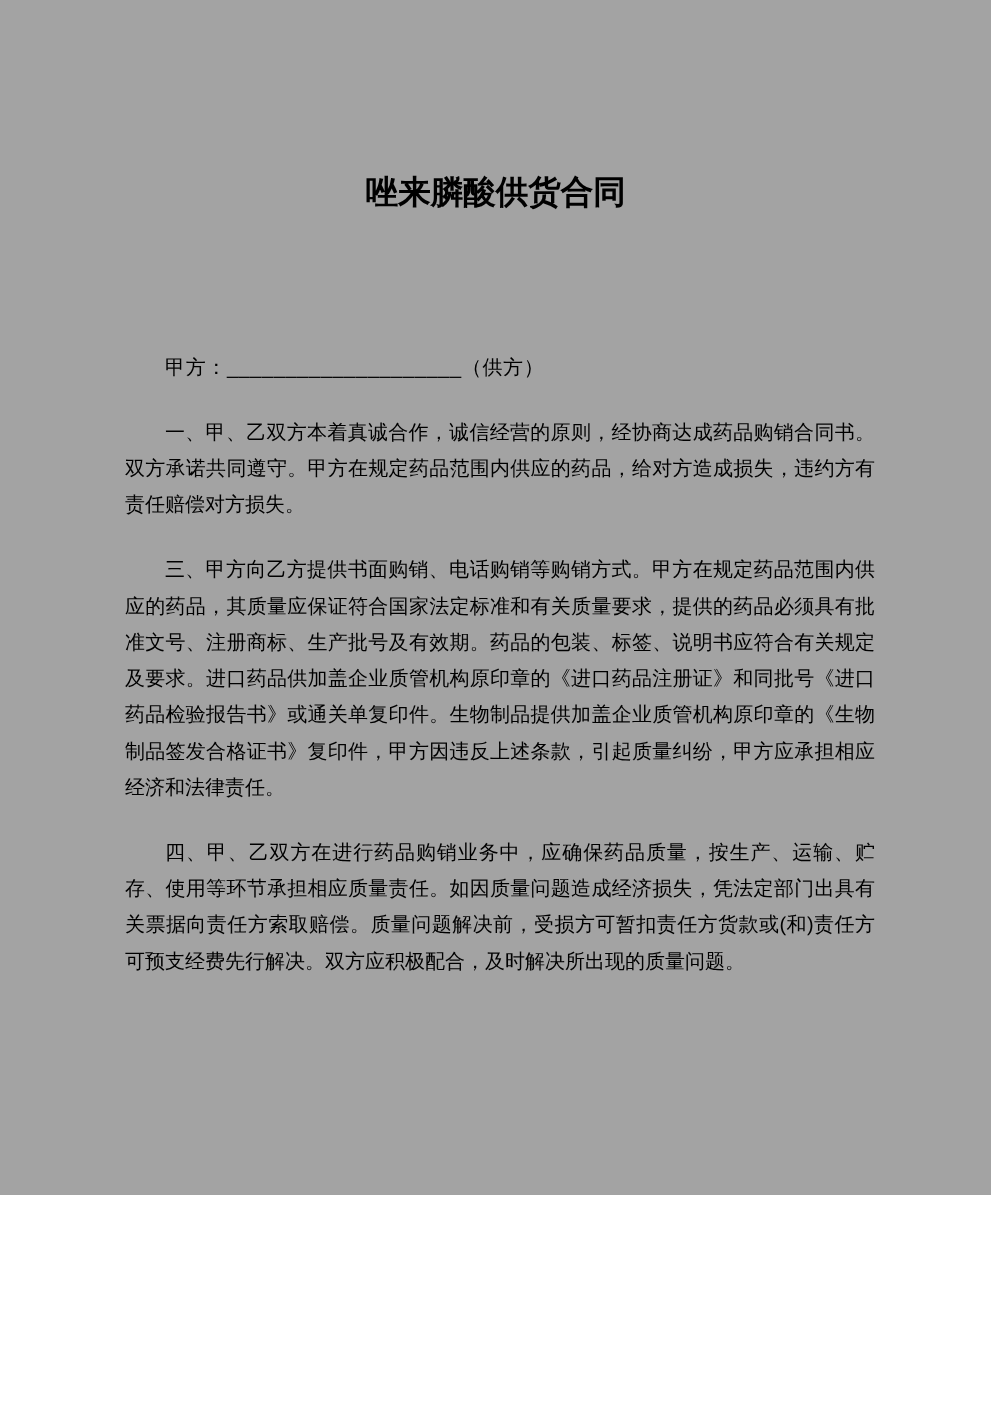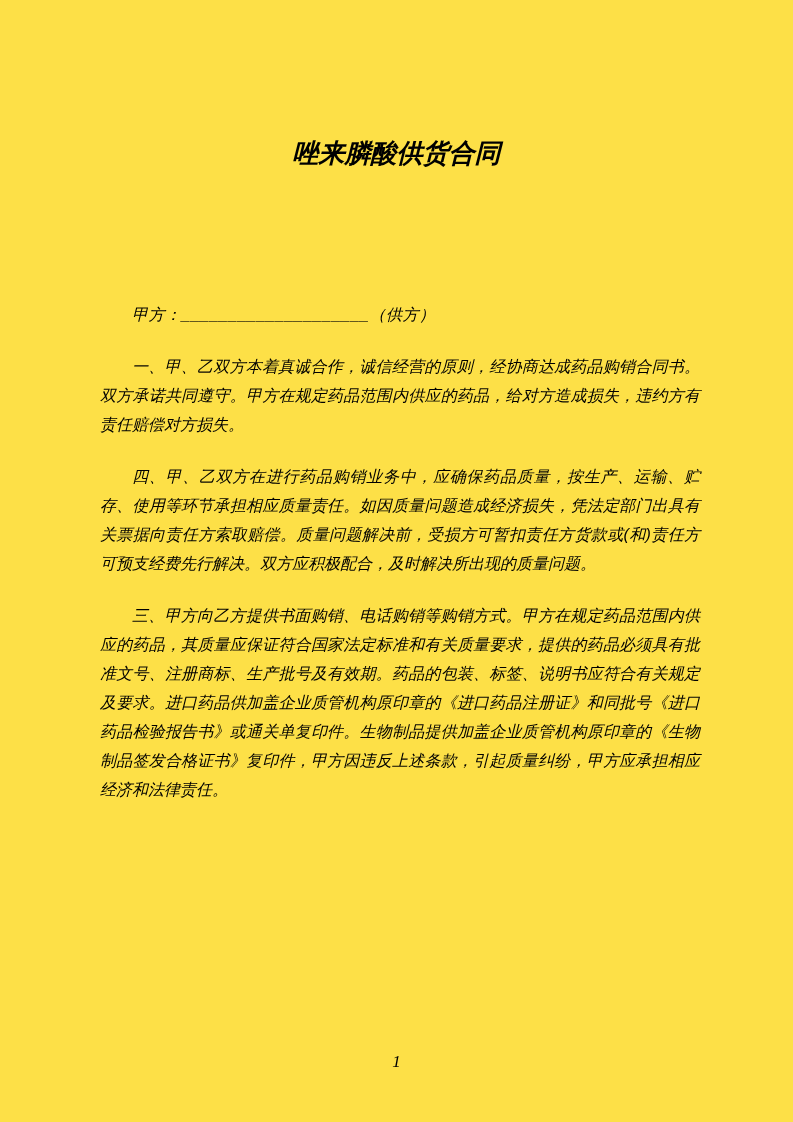--- a/index.html
+++ b/index.html
@@ -3,41 +3,40 @@
 <meta charset="utf-8">
 <style>
   html, body {
     margin: 0;
     padding: 0;
     background: #ffffff;
   }
   .page {
     position: relative;
     width: 793px;
-    height: 1122px;
-    background: #fde047;
+    height: 956px;
+    background: #a3a3a3;
     color: #000000;
     font-family: "Liberation Sans", "DejaVu Sans", sans-serif;
     overflow: hidden;
-    font-style: italic;
   }
   .doc-title {
     position: absolute;
     top: 137px;
     left: 0;
     width: 100%;
     margin: 0;
     text-align: center;
     font-size: 26px;
     font-weight: bold;
     line-height: 32px;
   }
   .doc-content {
     position: absolute;
-    top: 300px;
+    top: 280px;
     left: 100px;
     width: 600px;
     font-size: 16px;
     line-height: 29px;
     text-align: justify;
   }
   .doc-content p {
     margin: 0 0 23px 0;
     text-indent: 2em;
     word-break: break-all;
@@ -64,21 +63,21 @@
   <h1 class="doc-title">唑来膦酸供货合同</h1>
 
   <div class="doc-content">
 
     <p class="party-line">甲方：____________________（供方）</p>
 
 
     <p>一、甲、乙双方本着真诚合作，诚信经营的原则，经协商达成药品购销合同书。双方承诺共同遵守。甲方在规定药品范围内供应的药品，给对方造成损失，违约方有责任赔偿对方损失。</p>
 
 
+    <p>三、甲方向乙方提供书面购销、电话购销等购销方式。甲方在规定药品范围内供应的药品，其质量应保证符合国家法定标准和有关质量要求，提供的药品必须具有批准文号、注册商标、生产批号及有效期。药品的包装、标签、说明书应符合有关规定及要求。进口药品供加盖企业质管机构原印章的《进口药品注册证》和同批号《进口药品检验报告书》或通关单复印件。生物制品提供加盖企业质管机构原印章的《生物制品签发合格证书》复印件，甲方因违反上述条款，引起质量纠纷，甲方应承担相应经济和法律责任。</p>
+
     <p>四、甲、乙双方在进行药品购销业务中，应确保药品质量，按生产、运输、贮存、使用等环节承担相应质量责任。如因质量问题造成经济损失，凭法定部门出具有关票据向责任方索取赔偿。质量问题解决前，受损方可暂扣责任方货款或(和)责任方可预支经费先行解决。双方应积极配合，及时解决所出现的质量问题。</p>
-
-    <p>三、甲方向乙方提供书面购销、电话购销等购销方式。甲方在规定药品范围内供应的药品，其质量应保证符合国家法定标准和有关质量要求，提供的药品必须具有批准文号、注册商标、生产批号及有效期。药品的包装、标签、说明书应符合有关规定及要求。进口药品供加盖企业质管机构原印章的《进口药品注册证》和同批号《进口药品检验报告书》或通关单复印件。生物制品提供加盖企业质管机构原印章的《生物制品签发合格证书》复印件，甲方因违反上述条款，引起质量纠纷，甲方应承担相应经济和法律责任。</p>
 
   </div>
 
   <div class="page-number">1</div>
 
 </div>
 
 </body></html>

